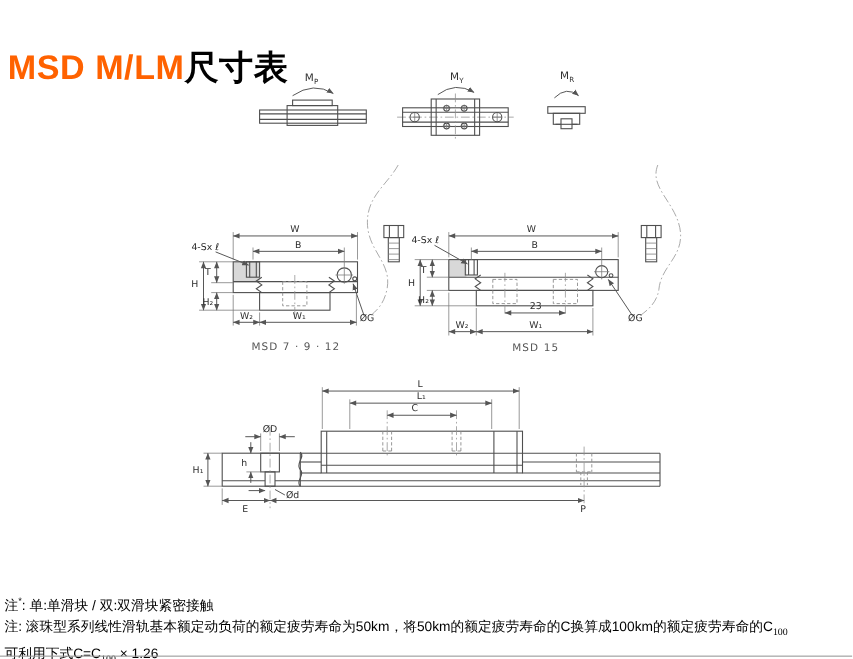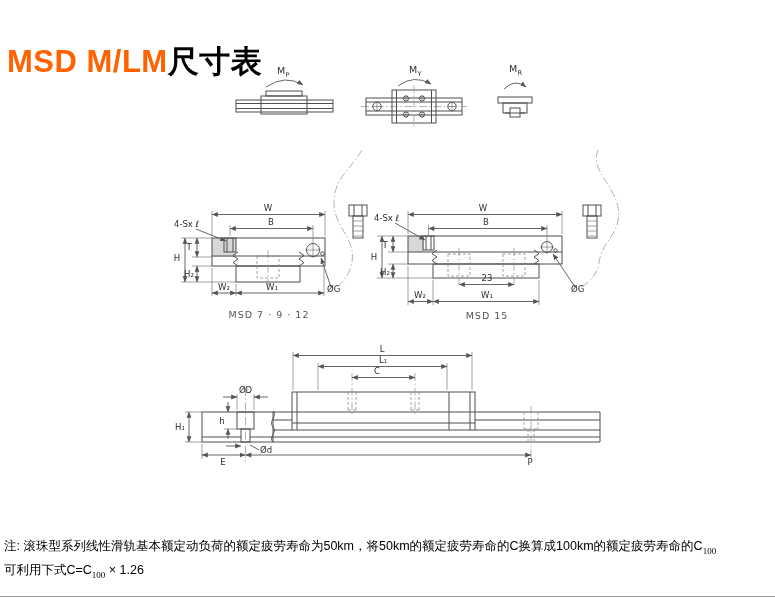--- a/index.html
+++ b/index.html
@@ -320,18 +320,19 @@
       <line class="xl" x1="202" y1="444" x2="202" y2="459"></line>
       <line class="dl" x1="202" y1="455" x2="245.5" y2="455" marker-start="url(#aS)" marker-end="url(#aE)"></line>
       <text class="dim" text-anchor="middle" x="223" y="465">E</text>
 
       <line class="dl" x1="245.5" y1="455" x2="531" y2="455" marker-start="url(#aS)" marker-end="url(#aE)"></line>
       <text class="dim" text-anchor="middle" x="530" y="465">P</text>
     </g>
   </svg>
 
   <div class="notes">
+    <div class="note"><span>注</span><sup>*</sup><span>: 单:单滑块 / 双:双滑块紧密接触</span></div>
     <div class="note"><span>注</span><span>: 滚珠型系列线性滑轨基本额定动负荷的额定疲劳寿命为50km，将50km的额定疲劳寿命的C换算成100km的额定疲劳寿命的C</span><sub>100</sub></div>
     <div class="note"><span>可利用下式C=C</span><sub>100</sub><span> × 1.26</span></div>
   </div>
 
   <div class="footline"></div>
 </div>
 
 </body></html>

